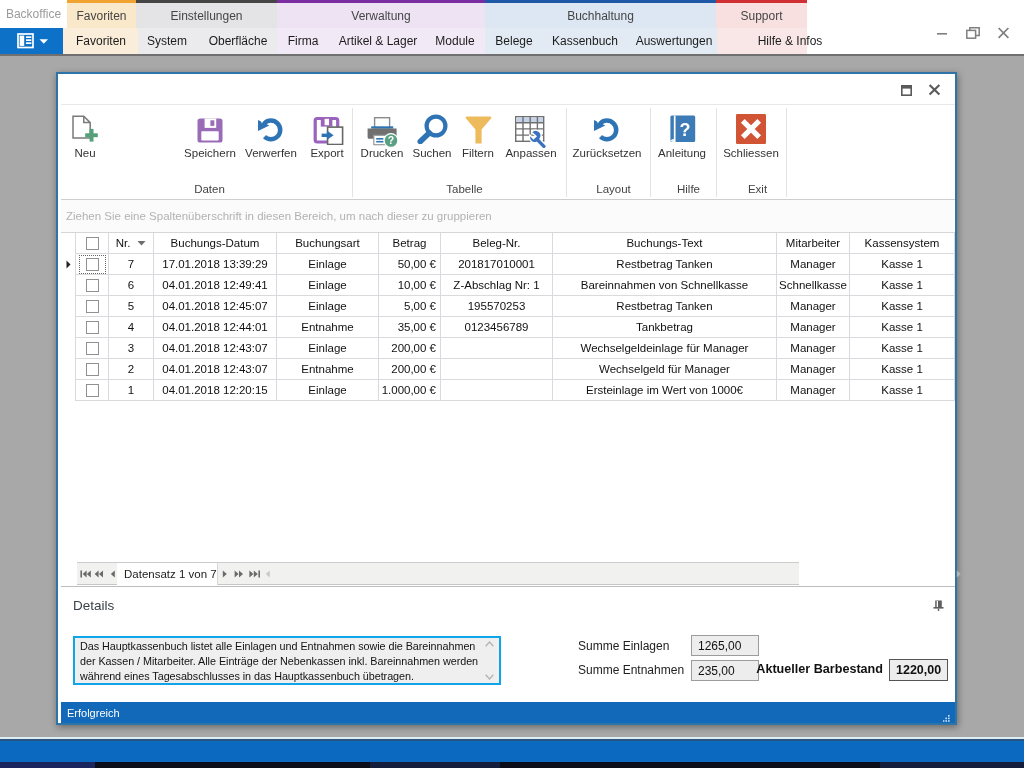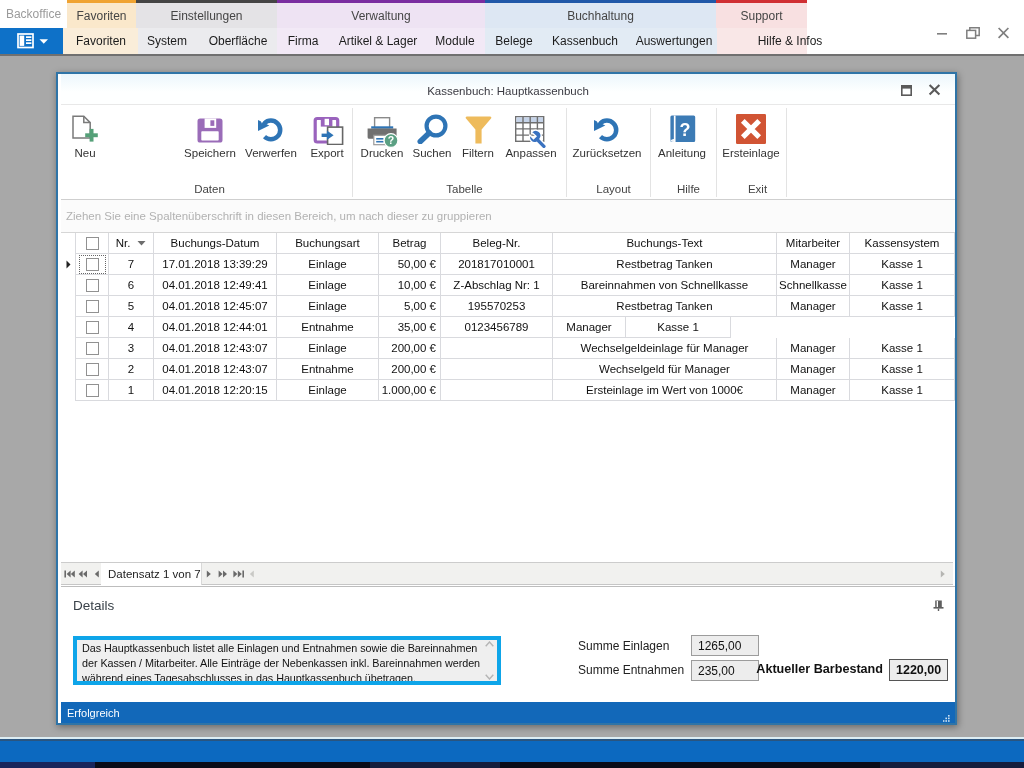--- a/index.html
+++ b/index.html
@@ -24,24 +24,24 @@
 .tbi .tx { margin-top:3px; font-size:11.5px; color:#333; white-space:nowrap; }
 .tsep { position:absolute; top:3px; height:89px; width:1px; background:#e3e3e3; }
 .tgrp { position:absolute; top:78px; font-size:11.5px; color:#444; transform:translateX(-50%);padding-left:13px; }
 #groupbar { position:absolute; left:0; top:125px; width:894px; height:34px; background:#fbfbfb; border-top:1px solid #cfcfcf; border-bottom:1px solid #d6d6d6; color:#b2b2b2; font-size:11.5px; display:flex; align-items:center; padding-left:5px; }
 #grid { position:absolute; left:0; top:159px; width:894px; font-size:11.5px; color:#111; }
 .trow { display:flex; height:21px; }
 .tc { border-right:1px solid #d9dade; border-bottom:1px solid #d9dade; display:flex; align-items:center; justify-content:center; overflow:hidden; white-space:nowrap; }
 .ind { border-right:1px solid #d9dade; }
 .num { justify-content:flex-end !important; padding-right:4px; }
 .cb { width:13px; height:13px; border:1px solid #919191; background:#fff; }
-#nav { position:absolute; left:0; top:488px; width:892px; height:23px; background:#f1f1ef; border-top:1px solid #cccccc; border-bottom:1px solid #c6c6c6; }
+#nav { position:absolute; left:16px; top:488px; width:722px; height:23px; background:#f1f1ef; border-top:1px solid #cccccc; border-bottom:1px solid #c6c6c6; }
 #details { position:absolute; left:0; top:512px; width:894px; height:116px; background:#fff; border-top:1px solid #bdbdbd; }
 #dtitle { position:absolute; left:12px; top:11px; font-size:13.5px; color:#394149; }
-#dbox { position:absolute; left:12px; top:49px; width:428px; height:49px; background:#efefef; border:4px solid #0ea5e9; font-size:10.8px; letter-spacing:-0.05px; color:#131313; line-height:15px; padding:1px 0 0 5px; white-space:nowrap; overflow:hidden; }
+#dbox { position:absolute; left:12px; top:49px; width:428px; height:49px; background:#efefef; border:2px solid #0ea5e9; font-size:10.8px; letter-spacing:-0.05px; color:#131313; line-height:15px; padding:1px 0 0 5px; white-space:nowrap; overflow:hidden; }
 .flabel { position:absolute; font-size:12px; color:#222; }
 .fbox { position:absolute; width:68px; height:21px; background:#ededed; border:1px solid #9c9c9c; font-size:12px; color:#111; display:flex; align-items:center; padding-left:6px; }
 #status { position:absolute; left:0; top:628px; width:894px; height:21px; background:#1268b9; color:#fff; font-size:11px; display:flex; align-items:center; padding-left:6px; }
 </style>
 </head>
 <body>
 
 <div id="desktop"></div>
 
 <div id="row1">
@@ -109,23 +109,20 @@
 <div class="abs" style="left:0; top:737px; width:1024px; height:2px; background:#ddedf3;"></div>
 <div class="abs" style="left:0; top:739px; width:1024px; height:2px; background:#2a5580;"></div>
 <div id="taskbar"></div>
 <div class="tseg" style="left:0; width:95px; background:#19255c;"></div>
 <div class="tseg" style="left:95px; width:275px; background:#0a0c18;"></div>
 <div class="tseg" style="left:370px; width:130px; background:#151d3d;"></div>
 <div class="tseg" style="left:500px; width:380px; background:#0a0c18;"></div>
 <div class="tseg" style="left:880px; width:144px; background:#151d3d;"></div>
 <div id="win">
     <div id="wc">
-<div id="titlebar">
-        <div id="title">Kassenbuch: Hauptkassenbuch</div>
-      </div>
 <svg class="abs" style="left:840px; top:11px;" width="11" height="11" viewBox="0 0 11 11">
         <rect x="0.8" y="0.8" width="9.4" height="9.4" fill="none" stroke="#5a5a5a" stroke-width="1.6"></rect>
         <rect x="0.8" y="0.8" width="9.4" height="2.8" fill="#5a5a5a"></rect>
       </svg>
 <svg class="abs" style="left:867px; top:10px;" width="13" height="12" viewBox="0 0 13 12">
         <path d="M1.6 1 L11.4 10.6 M11.4 1 L1.6 10.6" stroke="#5a5a5a" stroke-width="2.1"></path>
       </svg>
 <div id="toolbar">
 <div class="tbi" style="left:-21px; width:90px;">
           <div class="ic">
@@ -238,21 +235,21 @@
           </div>
           <div class="tx">Anleitung</div>
         </div>
 <div class="tbi" style="left:645px; width:90px;">
           <div class="ic">
             <svg width="30" height="30" viewBox="0 0 30 30" style="margin-bottom:0px">
 <rect x="0" y="0" width="30" height="30" rx="1.2" fill="#d15434"></rect>
 <path d="M6.8 6.8 L23.2 23.2 M23.2 6.8 L6.8 23.2" stroke="#fff" stroke-width="5.2"></path>
 </svg>
           </div>
-          <div class="tx">Ersteinlage</div>
+          <div class="tx">Schliessen</div>
         </div>
 <div class="tsep" style="left:291px;"></div>
 <div class="tsep" style="left:505px;"></div>
 <div class="tsep" style="left:589px;"></div>
 <div class="tsep" style="left:655px;"></div>
 <div class="tsep" style="left:725px;"></div>
 <div class="tgrp" style="left:142px;">Daten</div>
 <div class="tgrp" style="left:397px;">Tabelle</div>
 <div class="tgrp" style="left:546px;">Layout</div>
 <div class="tgrp" style="left:621px;">Hilfe</div>
@@ -327,20 +324,21 @@
 <div class="trow">
           <div class="ind" style="width:15px; display:flex; align-items:center;"></div>
           <div class="tc" style="width:33px;">
             <div class="cb"></div>
           </div>
           <div class="tc" style="width:45px;">4</div>
           <div class="tc" style="width:123px;">04.01.2018 12:44:01</div>
           <div class="tc" style="width:102px;">Entnahme</div>
           <div class="tc num" style="width:62px;">35,00 €</div>
           <div class="tc" style="width:112px;">0123456789</div>
+          <div class="tc" style="width:224px;">Tankbetrag</div>
           <div class="tc" style="width:73px;">Manager</div>
           <div class="tc" style="width:105px;">Kasse 1</div>
         </div>
 <div class="trow">
           <div class="ind" style="width:15px; display:flex; align-items:center;"></div>
           <div class="tc" style="width:33px;">
             <div class="cb"></div>
           </div>
           <div class="tc" style="width:45px;">3</div>
           <div class="tc" style="width:123px;">04.01.2018 12:43:07</div>

